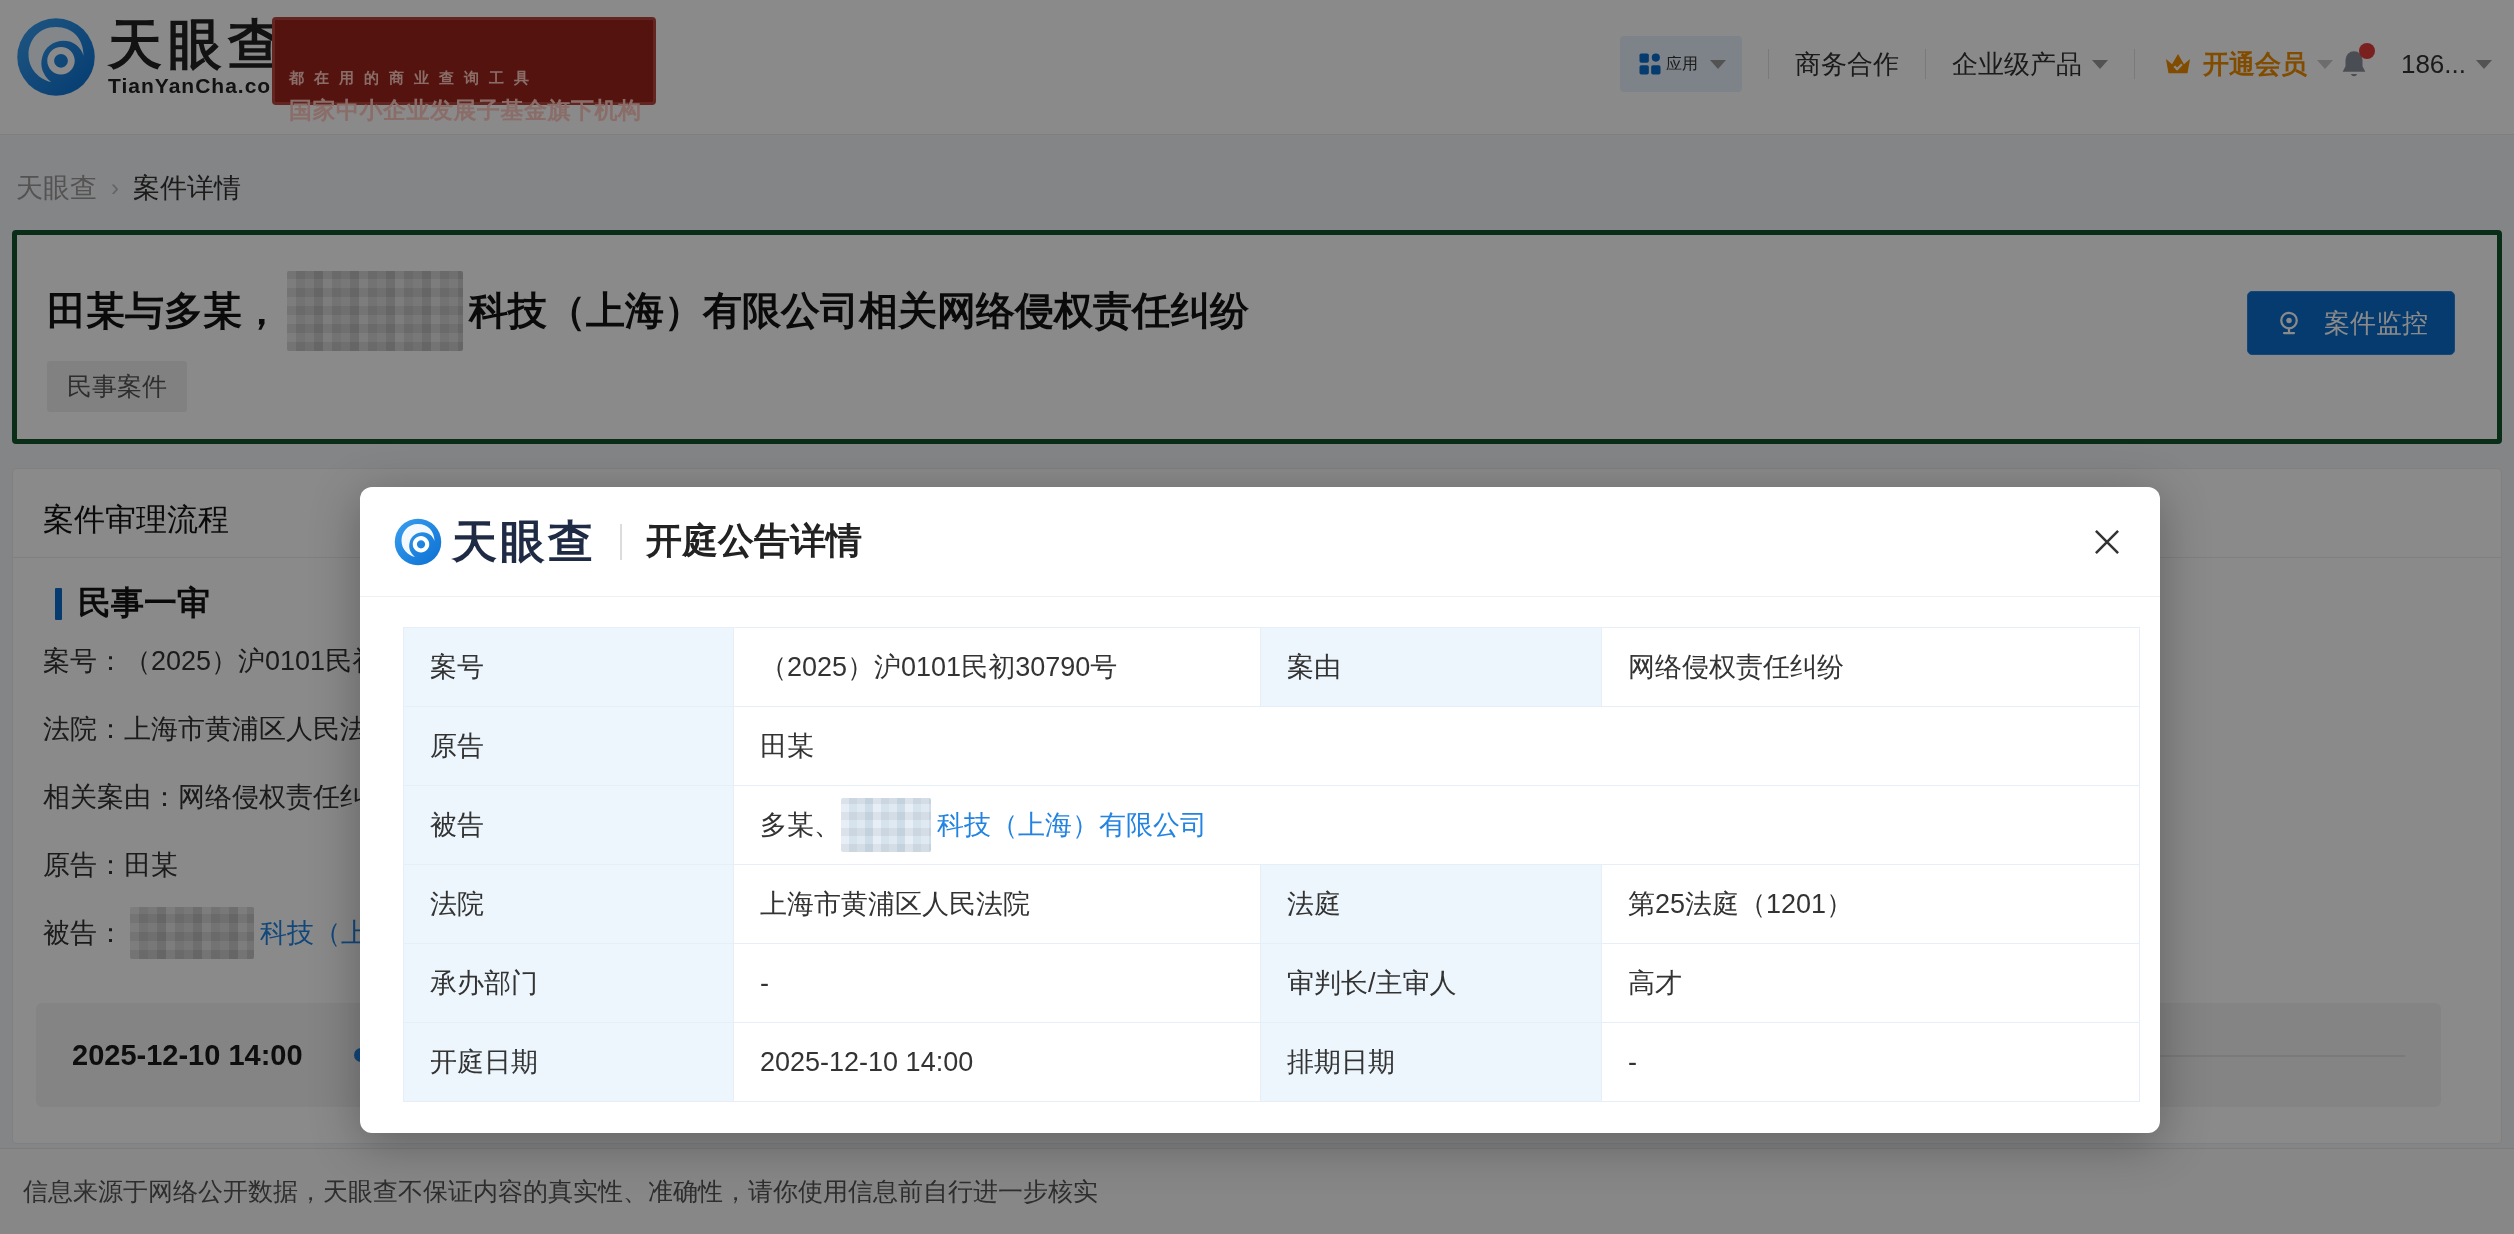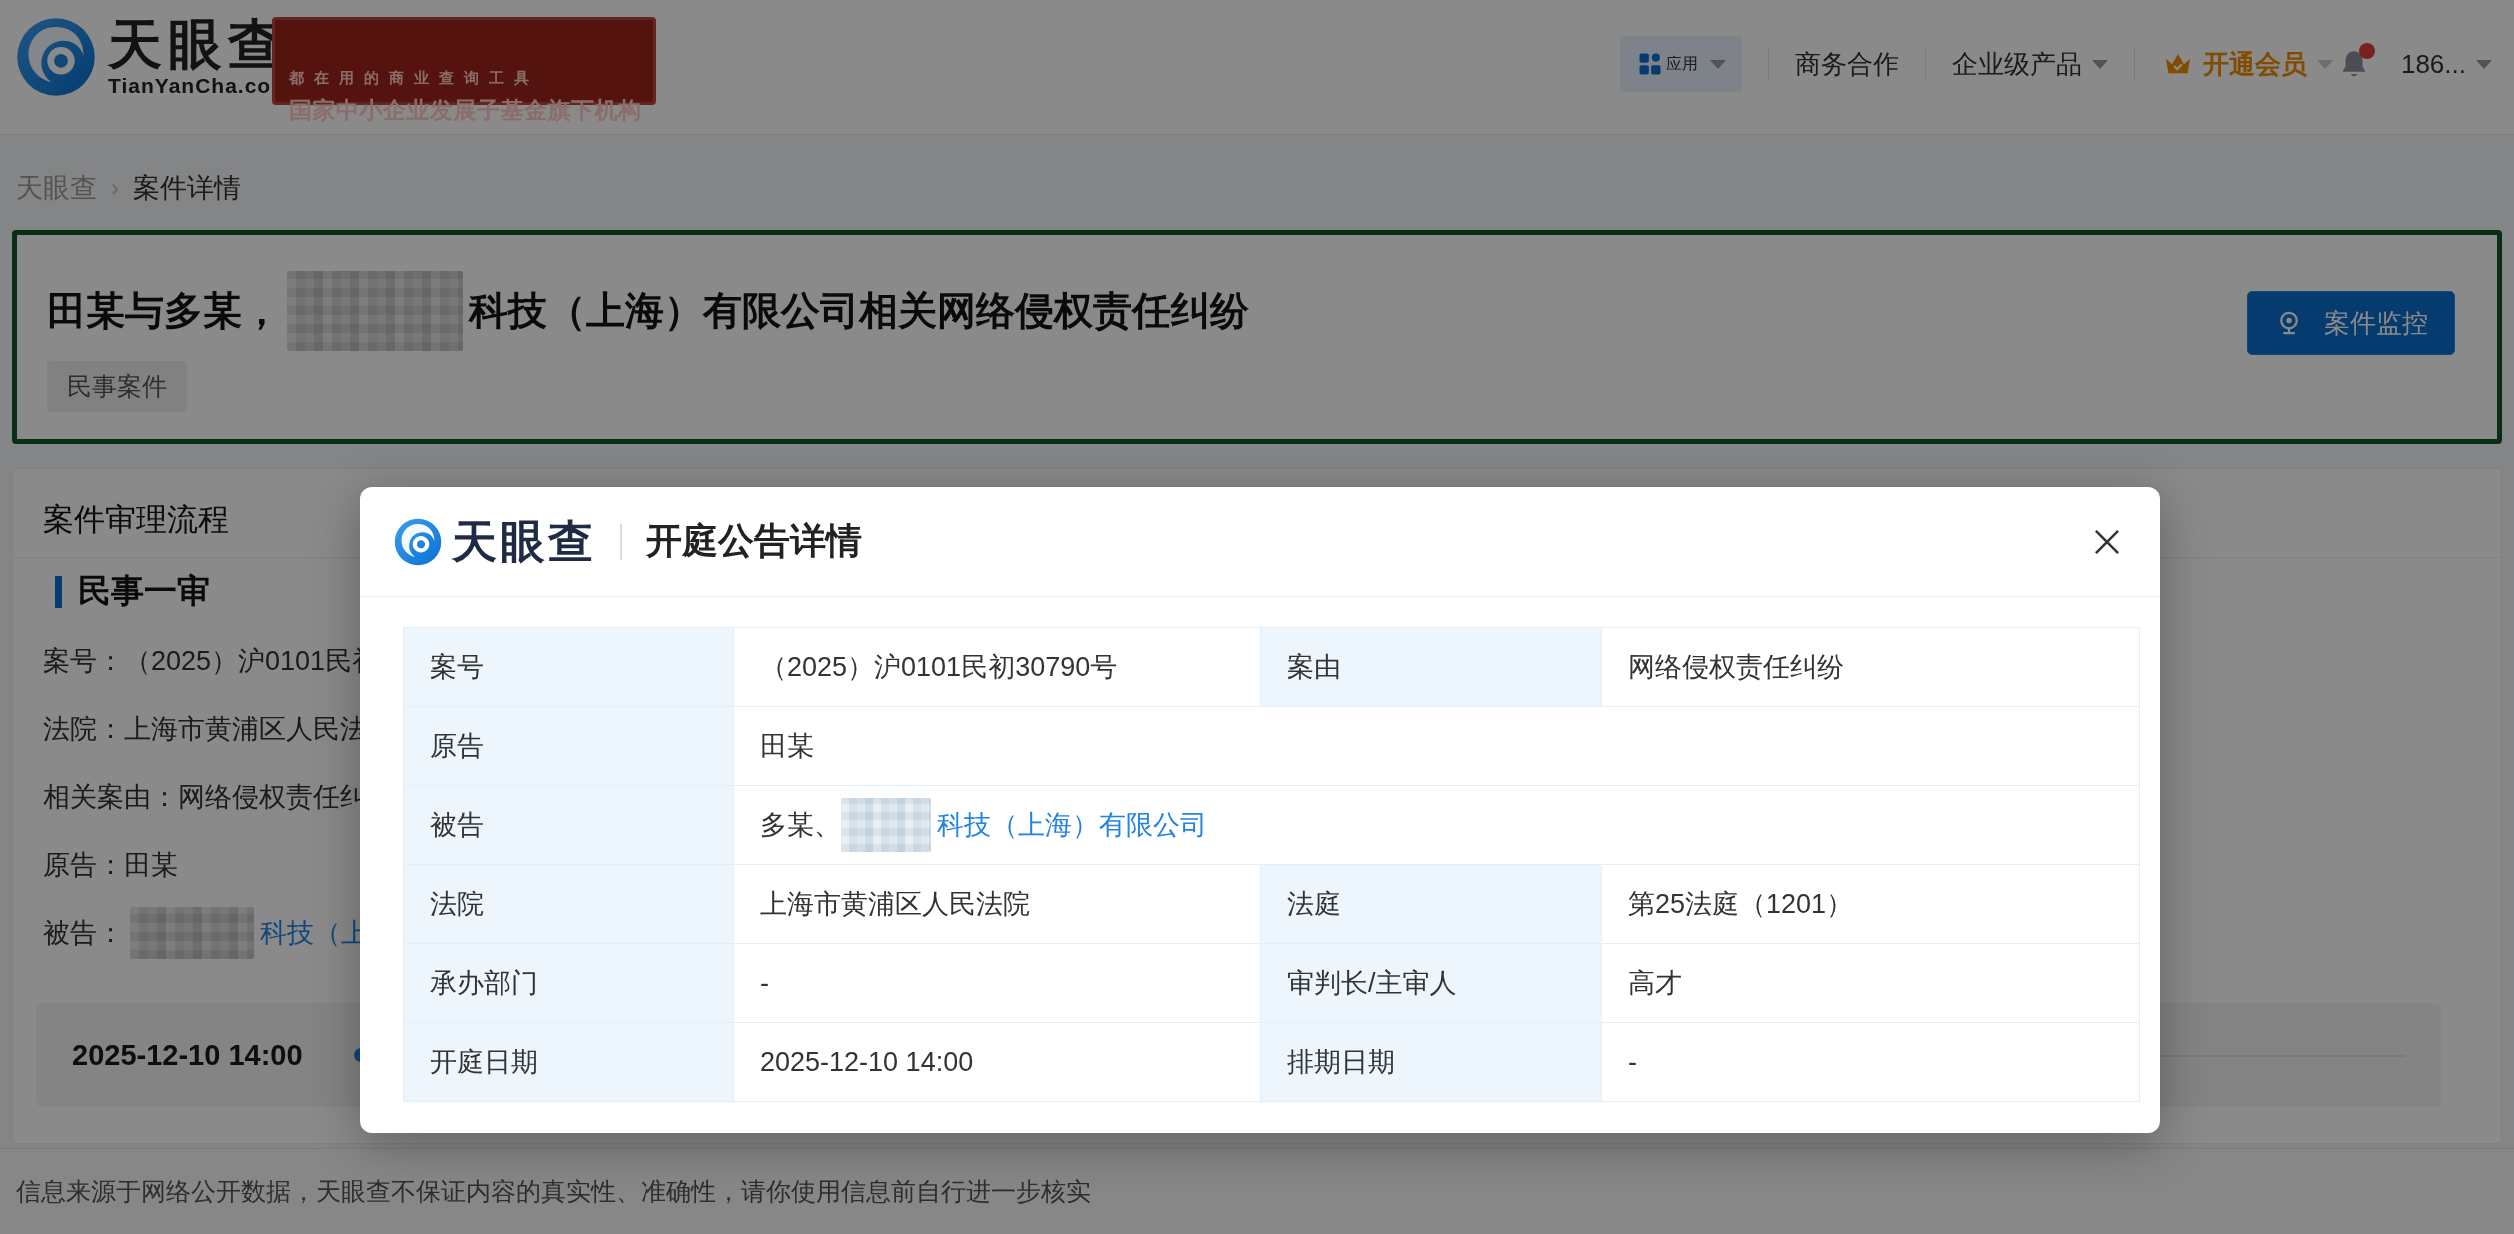--- a/index.html
+++ b/index.html
@@ -79,40 +79,40 @@
   .monitor-btn { position: absolute; right: 42px; top: 56px; height: 64px; background: #0b6dcb;
                  border: 1px solid #2a85dd; color: #fff; font-size: 26px; border-radius: 5px;
                  display: flex; align-items: center; gap: 20px; padding: 0 26px; cursor: pointer; }
   .monitor-btn svg { width: 30px; height: 30px; }
 
   
   .process-card { position: absolute; left: 12px; top: 468px; width: 2490px; height: 676px;
                   background: #fff; border: 1px solid #ececec; border-radius: 4px; overflow: hidden; }
   .section-title { position: absolute; left: 30px; top: 30px; font-size: 31px; font-weight: normal; color: #141414; }
   .section-divider { position: absolute; left: 0; top: 88px; width: 100%; height: 1px; background: #ececec; }
-  .stage-row { position: absolute; left: 30px; top: 100px; display: flex; align-items: center; padding-left: 12px; }
+  .stage-row { position: absolute; left: 30px; top: 112px; display: flex; align-items: center; padding-left: 12px; }
   .stage-bar { width: 7px; height: 32px; background: #0b6dcb; margin-right: 16px; border-radius: 1px; }
   .stage-title { font-size: 33px; font-weight: bold; color: #141414; }
   .fields { position: absolute; left: 30px; top: 158px; }
   .field-row { height: 68px; display: flex; align-items: center; font-size: 27px; color: #333; white-space: nowrap; }
   .field-label { color: #333; }
   .field-blur { width: 124px; height: 52px; margin: 0 6px; }
   .link { color: #2283e2; cursor: pointer; }
   .timeline { position: absolute; left: 23px; top: 534px; width: 2405px; height: 104px;
               background: #f4f4f4; border-radius: 6px; }
   .timeline-date { position: absolute; left: 36px; top: 50%; transform: translateY(-50%);
                    font-size: 29px; font-weight: bold; color: #1a1a1a; }
   .timeline-dot { position: absolute; left: 318px; top: 50%; transform: translateY(-50%);
                   width: 14px; height: 14px; border-radius: 50%; background: #2283e2; }
   .timeline-line { position: absolute; left: 344px; right: 36px; top: 50%; height: 2px; background: #e1e1e1; }
 
   
   .footer { position: absolute; left: 0; top: 1148px; width: 2514px; height: 86px;
             background: #fafafa; border-top: 1px solid #e6e6e6; display: flex; align-items: center; }
-  .footer-text { font-size: 25px; color: #555; margin-left: 16px; }
+  .footer-text { font-size: 25px; color: #555; margin-left: 23px; }
 
   
   .overlay { position: absolute; left: 0; top: 0; width: 2514px; height: 1234px;
              background: rgba(0,0,0,0.46); z-index: 40; }
   .modal { position: absolute; left: 360px; top: 487px; width: 1800px; height: 646px;
            background: #fff; border-radius: 12px; z-index: 50;
            box-shadow: 0 10px 50px rgba(0,0,0,0.3); }
   .modal-header { position: absolute; left: 0; top: 0; width: 100%; height: 110px;
                   border-bottom: 1px solid #f0f0f0; display: flex; align-items: center; }
   .modal-logo { display: flex; align-items: center; margin-left: 34px; }

